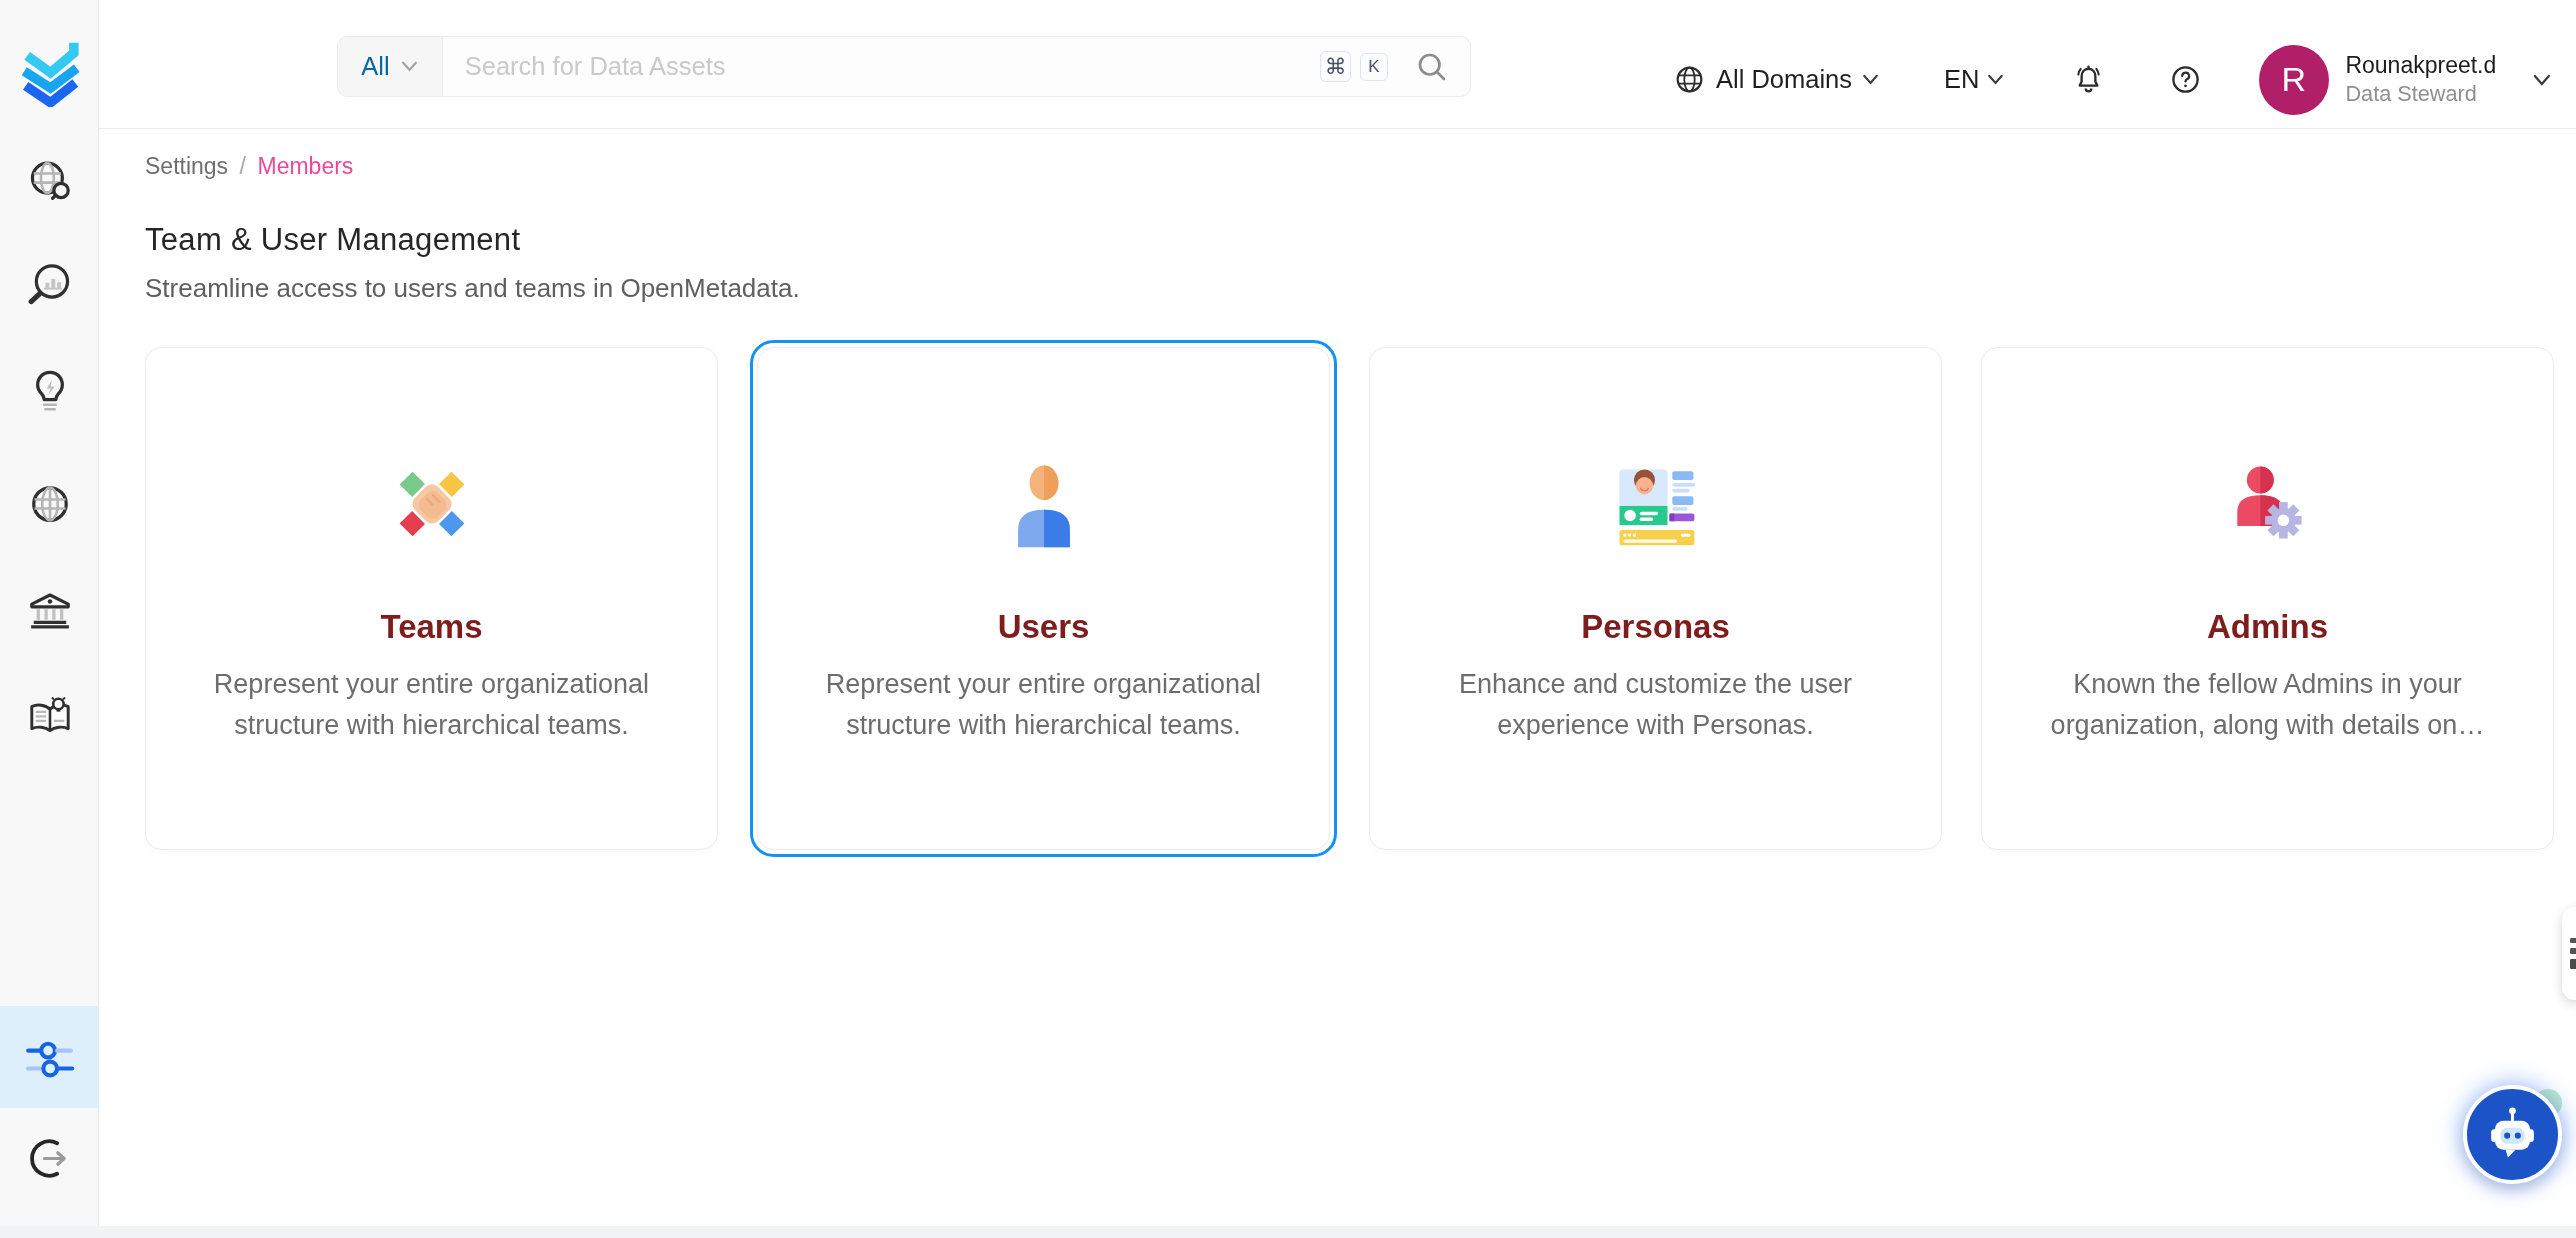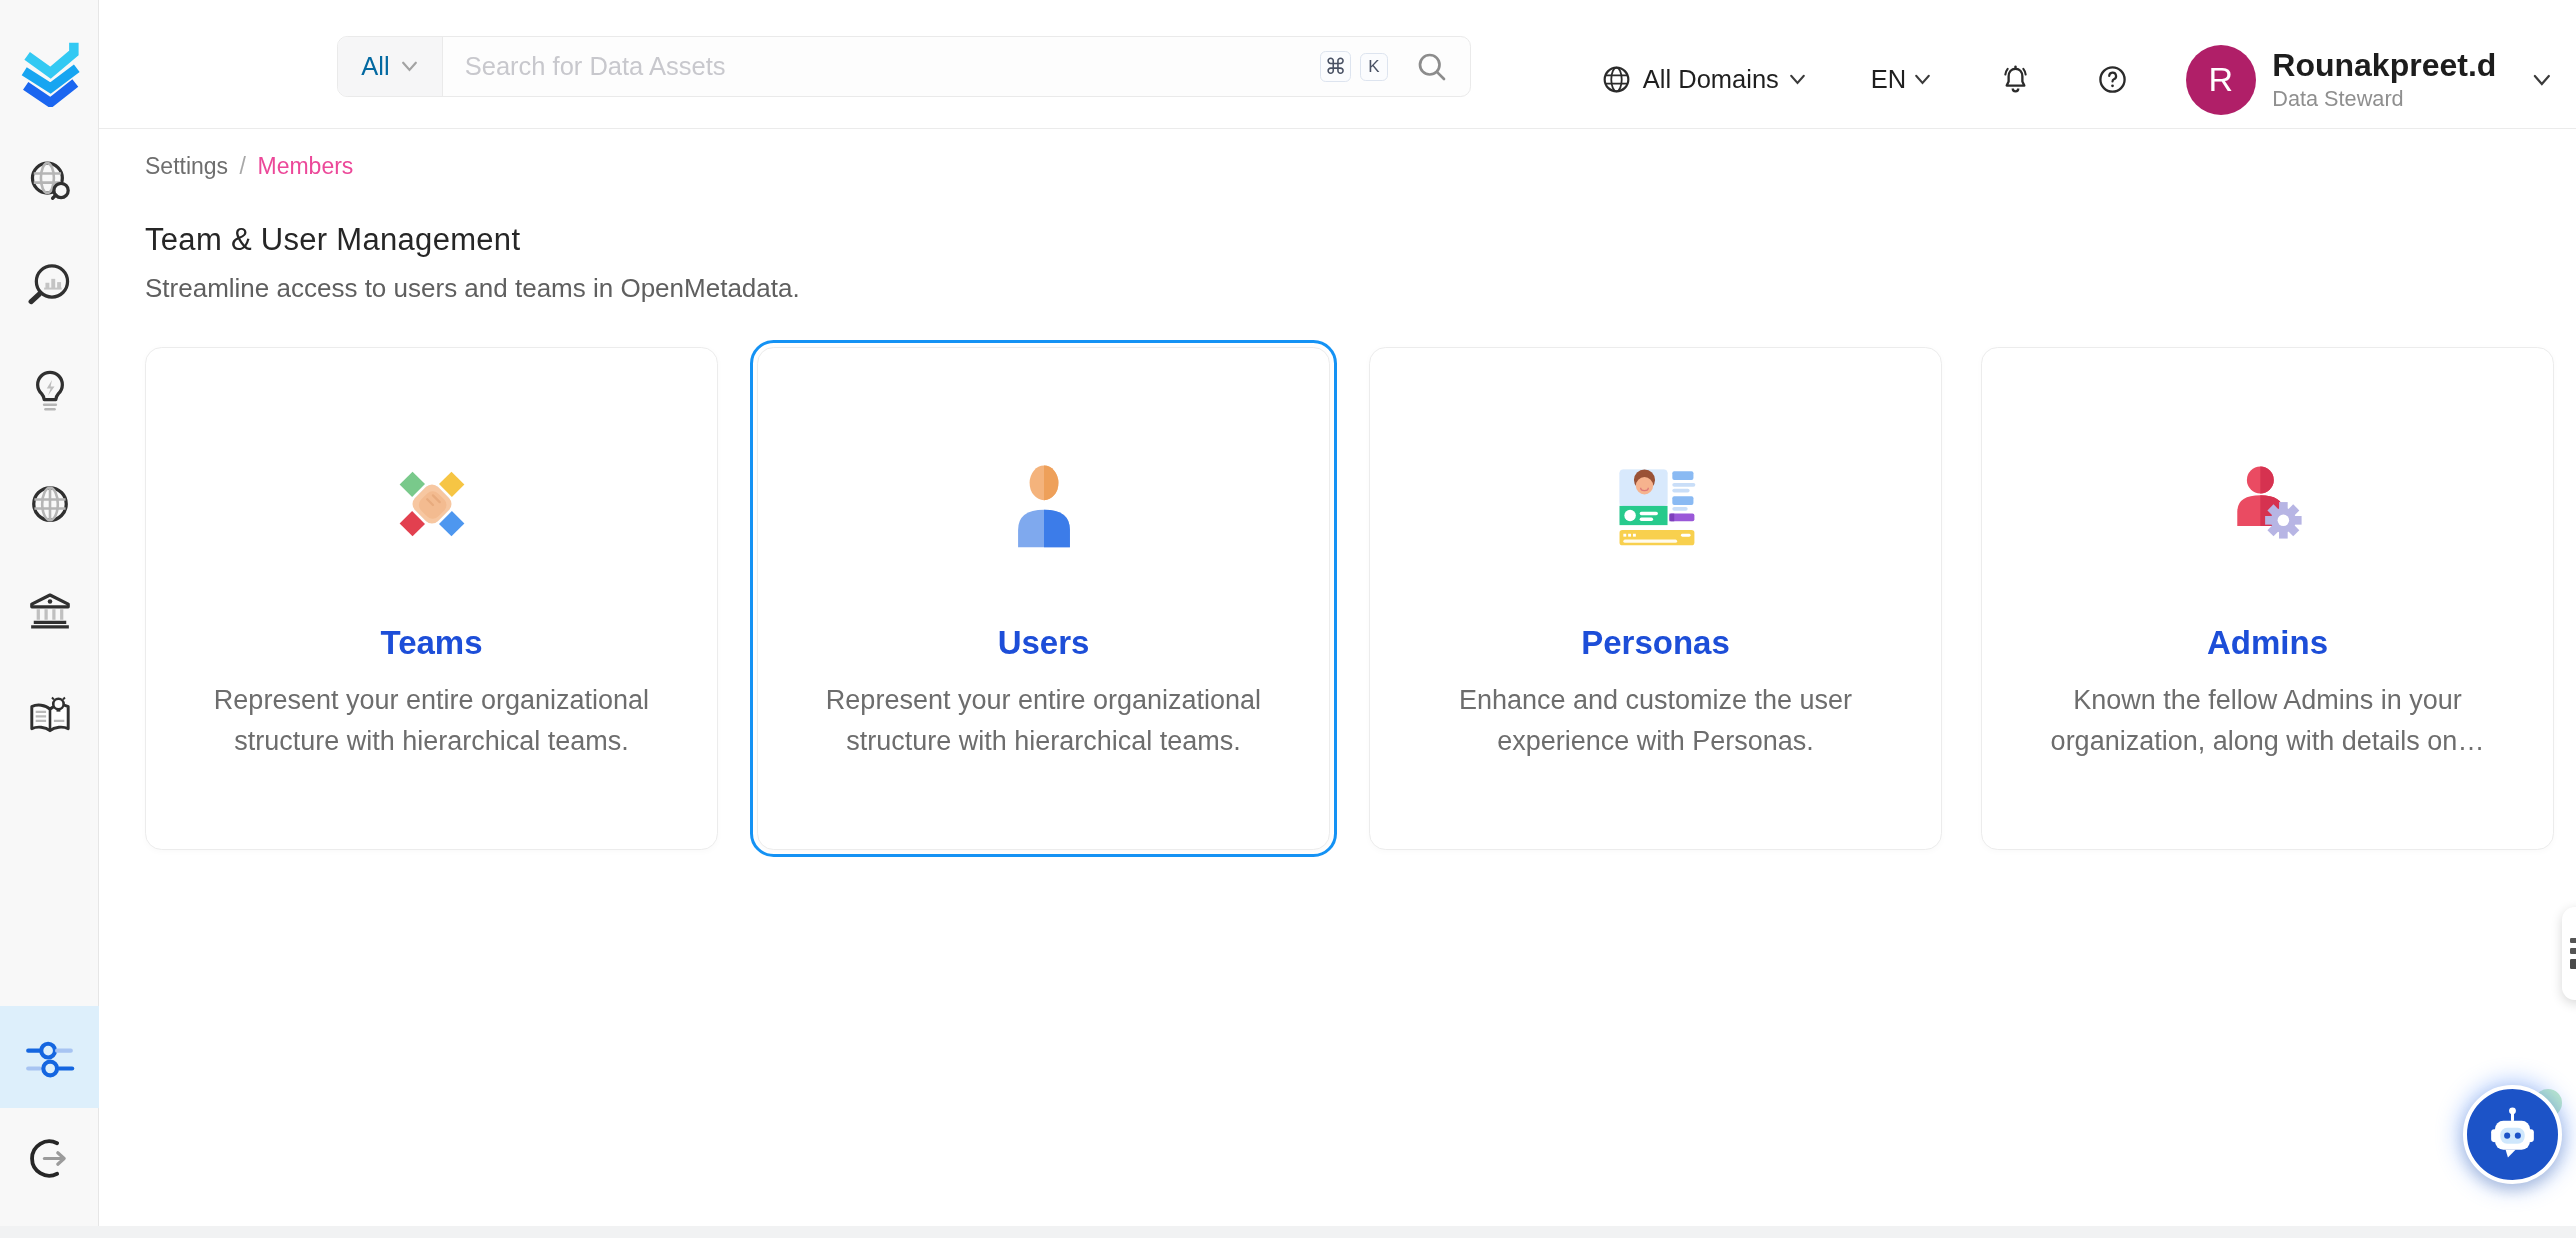--- a/index.html
+++ b/index.html
@@ -25,37 +25,37 @@
   .search-right { display:flex; align-items:center; gap:9px; padding-right:20.4px; }
   .kbd { border:1.3px solid #dde4ef; background:#fbfcfe; border-radius:5.7px; color:#4a5264; display:flex; align-items:center; justify-content:center; }
   .kbd-cmd { width:31px; height:31px; font-size:21.7px; }
   .kbd-k { width:28px; height:28px; font-size:17px; }
   .hdr-right { position:absolute; right:23px; top:12px; height:135px; display:flex; align-items:center; }
   .hdr-txt { font-size:25.5px; color:#1f1f1f; font-weight:500; }
   .chev { width:19px; height:12.7px; }
   .icon24 { width:33px; height:33px; }
   .avatar { width:70px; height:70px; border-radius:50%; background:#b01f68; color:#ffffff; font-size:34px; display:flex; align-items:center; justify-content:center; cursor:pointer; }
   .user-block { display:flex; flex-direction:column; margin-left:16.6px; line-height:1.15; cursor:pointer; }
-  .user-name { font-size:32px; font-weight:700; color:#1d1d1d; }
+  .user-name { font-size:23px; font-weight:400; color:#1d1d1d; }
   .user-role { font-size:21.7px; color:#8f8f8f; margin-top:3.8px; }
   .gap16{width:10.2px} .gap14{width:9px} .gap100{width:64px} .gap10{width:6.4px} .gap105{width:67px} .gap90{width:57px} .gap55{width:35px}
 
   
   .breadcrumb { position:absolute; left:145px; top:153px; font-size:23px; color:#6e6e6e; display:flex; gap:11.5px; }
   .breadcrumb .sep { color:#a8a8a8; }
   .breadcrumb .crumb { cursor:pointer; }
   .breadcrumb .current { color:#ec4899; }
   .page-title { position:absolute; left:145px; top:222px; font-size:31px; font-weight:400; color:#262626; letter-spacing:0.3px; }
   .page-sub { position:absolute; left:145px; top:273px; font-size:26px; color:#5f5f5f; }
 
   .cards { position:absolute; left:145px; top:347px; display:flex; gap:39px; }
   .card { width:573px; height:503px; background:#ffffff; border:1.3px solid #ececec; border-radius:16.6px; box-shadow:0 1.9px 6.4px rgba(0,0,0,.025); display:flex; flex-direction:column; align-items:center; padding-top:108px; cursor:pointer; }
   .card.selected { outline:3.8px solid #1492f4; outline-offset:4.5px; }
   .card-icon { width:96px; height:96px; }
-  .card-title { margin-top:72px; font-size:33px; font-weight:700; color:#1d4ed8; }
+  .card-title { margin-top:56px; font-size:33px; font-weight:700; color:#7f1d1d; }
   .card-desc { margin-top:18px; font-size:27px; line-height:1.5; color:#6d6d6d; text-align:center; max-width:490px; }
 
   
   .bot-glow { position:absolute; left:2534px; top:1089px; width:28px; height:28px; border-radius:50%; background:#bce8c8; }
   .bot-btn { position:absolute; left:2463px; top:1085px; width:99px; height:99px; border-radius:50%; background:#1c53c7; border:4.5px solid #ffffff; box-shadow:0 0 21.7px 5.1px rgba(96,150,255,.45), 0 5.1px 12.7px rgba(0,0,0,.18); display:flex; align-items:center; justify-content:center; cursor:pointer; }
   .edge-tab { position:absolute; left:2562px; top:907px; width:54px; height:93px; background:#ffffff; border-radius:12.7px; box-shadow:0 3.2px 11.5px rgba(0,0,0,.16); display:flex; flex-direction:column; justify-content:center; gap:5.7px; padding-left:8.3px; cursor:pointer; }
   .edge-tab i { display:block; height:5.1px; width:10.2px; background:#555; border-radius:1.3px; }
   .edge-tab i.b { height:10.2px; width:11.5px; background:#4a4a4a; }
   .bottom-strip { position:absolute; left:0; top:1226px; width:2576px; height:12.7px; background:#f1f2f3; z-index:9; }
 </style>

